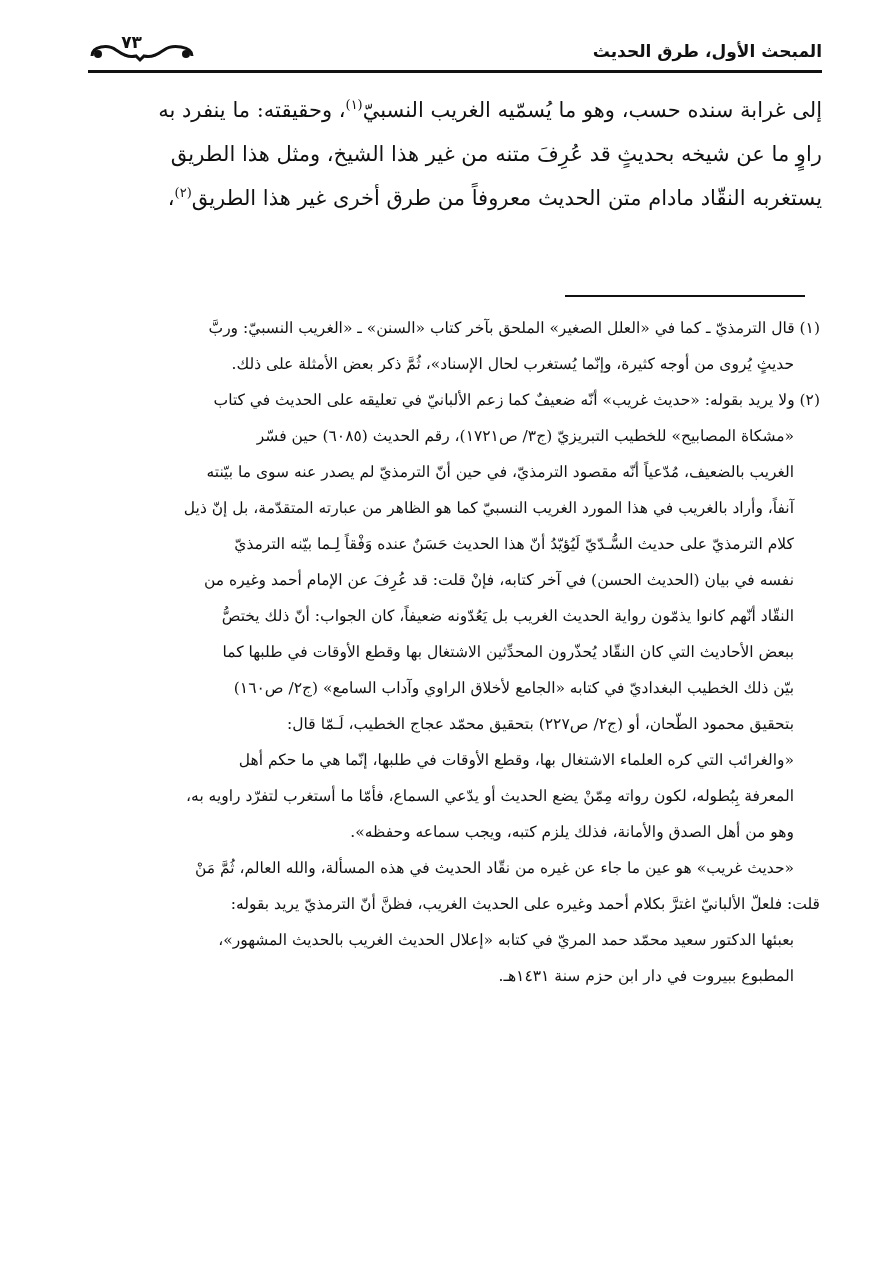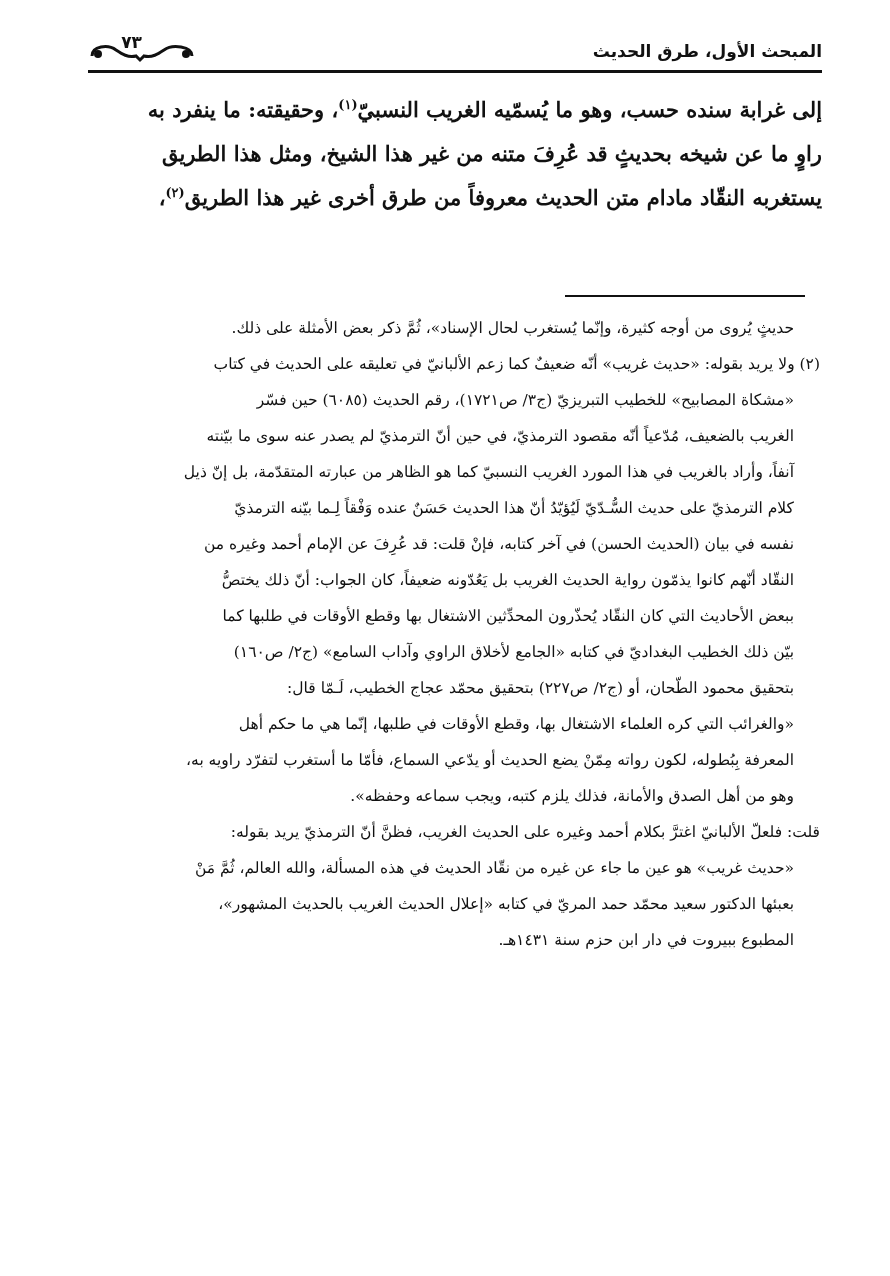--- a/index.html
+++ b/index.html
@@ -5,21 +5,21 @@
   html, body { margin: 0; padding: 0; background: #ffffff; }
   body { width: 890px; height: 1276px; position: relative; overflow: hidden; font-family: "DejaVu Sans", sans-serif; color: #111; }
   .page { position: absolute; left: 0; top: 0; width: 890px; height: 1276px; }
   .header { position: absolute; left: 88px; top: 38px; width: 734px; height: 26px; direction: rtl; }
   .running-title { position: absolute; right: 0; top: 0; font-size: 17px; font-weight: bold; line-height: 26px; white-space: nowrap; }
   .page-num-wrap { position: absolute; left: 0; top: -4px; width: 110px; height: 30px; }
   .page-num { position: absolute; left: 24px; top: -2px; width: 30px; text-align: right; font-size: 17px; font-weight: bold; }
   .ornament { position: absolute; left: 0; top: 8px; }
   .header-rule { position: absolute; left: 88px; top: 70px; width: 734px; height: 3px; background: #111; }
   .body-text { position: absolute; left: 86px; top: 88px; width: 736px; direction: rtl; text-align: justify; text-align-last: right; font-family: "DejaVu Serif", serif; font-size: 21px; line-height: 44px; }
-  .body-line { display: block; white-space: nowrap; text-align: right; height: 44px; font-weight: bold; }
+  .body-line { display: block; white-space: nowrap; text-align: right; height: 44px; }
   sup { font-size: 13px; line-height: 0; }
   .fn-rule { position: absolute; left: 565px; top: 295px; width: 240px; height: 2px; background: #111; }
   .footnotes { position: absolute; left: 94px; top: 310px; width: 726px; direction: rtl; font-family: "DejaVu Serif", serif; font-size: 15.5px; }
   .fn-line { display: block; white-space: nowrap; text-align: right; height: 36px; line-height: 36px; }
   .indent { padding-right: 26px; text-align: right; }
 </style>
 </head>
 <body>
 
 <div class="page">
@@ -39,33 +39,34 @@
 
   <div class="body-text">
     <span class="body-line"><span>إلى غرابة سنده حسب، وهو ما يُسمّيه الغريب النسبيّ</span><sup>(١)</sup><span>، وحقيقته: ما ينفرد به</span></span>
     <span class="body-line">راوٍ ما عن شيخه بحديثٍ قد عُرِفَ متنه من غير هذا الشيخ، ومثل هذا الطريق</span>
     <span class="body-line"><span>يستغربه النقّاد مادام متن الحديث معروفاً من طرق أخرى غير هذا الطريق</span><sup>(٢)</sup><span>،</span></span>
   </div>
 
   <div class="fn-rule"></div>
 
   <div class="footnotes">
+    <span class="fn-line">(١) قال الترمذيّ ـ كما في «العلل الصغير» الملحق بآخر كتاب «السنن» ـ «الغريب النسبيّ: وربَّ</span>
     <span class="fn-line indent">حديثٍ يُروى من أوجه كثيرة، وإنّما يُستغرب لحال الإسناد»، ثُمَّ ذكر بعض الأمثلة على ذلك.</span>
     <span class="fn-line">(٢) ولا يريد بقوله: «حديث غريب» أنّه ضعيفٌ كما زعم الألبانيّ في تعليقه على الحديث في كتاب</span>
     <span class="fn-line indent">«مشكاة المصابيح» للخطيب التبريزيّ (ج٣/ ص١٧٢١)، رقم الحديث (٦٠٨٥) حين فسّر</span>
     <span class="fn-line indent">الغريب بالضعيف، مُدّعياً أنّه مقصود الترمذيّ، في حين أنّ الترمذيّ لم يصدر عنه سوى ما بيّنته</span>
     <span class="fn-line indent">آنفاً، وأراد بالغريب في هذا المورد الغريب النسبيّ كما هو الظاهر من عبارته المتقدّمة، بل إنّ ذيل</span>
     <span class="fn-line indent">كلام الترمذيّ على حديث السُّـدّيّ لَيُؤيّدُ أنّ هذا الحديث حَسَنٌ عنده وَفْقاً لِـما بيّنه الترمذيّ</span>
     <span class="fn-line indent">نفسه في بيان (الحديث الحسن) في آخر كتابه، فإنْ قلت: قد عُرِفَ عن الإمام أحمد وغيره من</span>
     <span class="fn-line indent">النقّاد أنّهم كانوا يذمّون رواية الحديث الغريب بل يَعُدّونه ضعيفاً، كان الجواب: أنّ ذلك يختصُّ</span>
     <span class="fn-line indent">ببعض الأحاديث التي كان النقّاد يُحذّرون المحدِّثين الاشتغال بها وقطع الأوقات في طلبها كما</span>
     <span class="fn-line indent">بيّن ذلك الخطيب البغداديّ في كتابه «الجامع لأخلاق الراوي وآداب السامع» (ج٢/ ص١٦٠)</span>
     <span class="fn-line indent">بتحقيق محمود الطّحان، أو (ج٢/ ص٢٢٧) بتحقيق محمّد عجاج الخطيب، لَـمّا قال:</span>
     <span class="fn-line indent">«والغرائب التي كره العلماء الاشتغال بها، وقطع الأوقات في طلبها، إنّما هي ما حكم أهل</span>
     <span class="fn-line indent">المعرفة بِبُطوله، لكون رواته مِمّنْ يضع الحديث أو يدّعي السماع، فأمّا ما أستغرب لتفرّد راويه به،</span>
     <span class="fn-line indent">وهو من أهل الصدق والأمانة، فذلك يلزم كتبه، ويجب سماعه وحفظه».</span>
+    <span class="fn-line indent">«حديث غريب» هو عين ما جاء عن غيره من نقّاد الحديث في هذه المسألة، والله العالم، ثُمَّ مَنْ</span>
     <span class="fn-line">قلت: فلعلّ الألبانيّ اغترَّ بكلام أحمد وغيره على الحديث الغريب، فظنَّ أنّ الترمذيّ يريد بقوله:</span>
-    <span class="fn-line indent">«حديث غريب» هو عين ما جاء عن غيره من نقّاد الحديث في هذه المسألة، والله العالم، ثُمَّ مَنْ</span>
     <span class="fn-line indent">بعبئها الدكتور سعيد محمّد حمد المريّ في كتابه «إعلال الحديث الغريب بالحديث المشهور»،</span>
     <span class="fn-line indent">المطبوع ببيروت في دار ابن حزم سنة ١٤٣١هـ.</span>
   </div>
 
 </div>
 
 </body></html>

